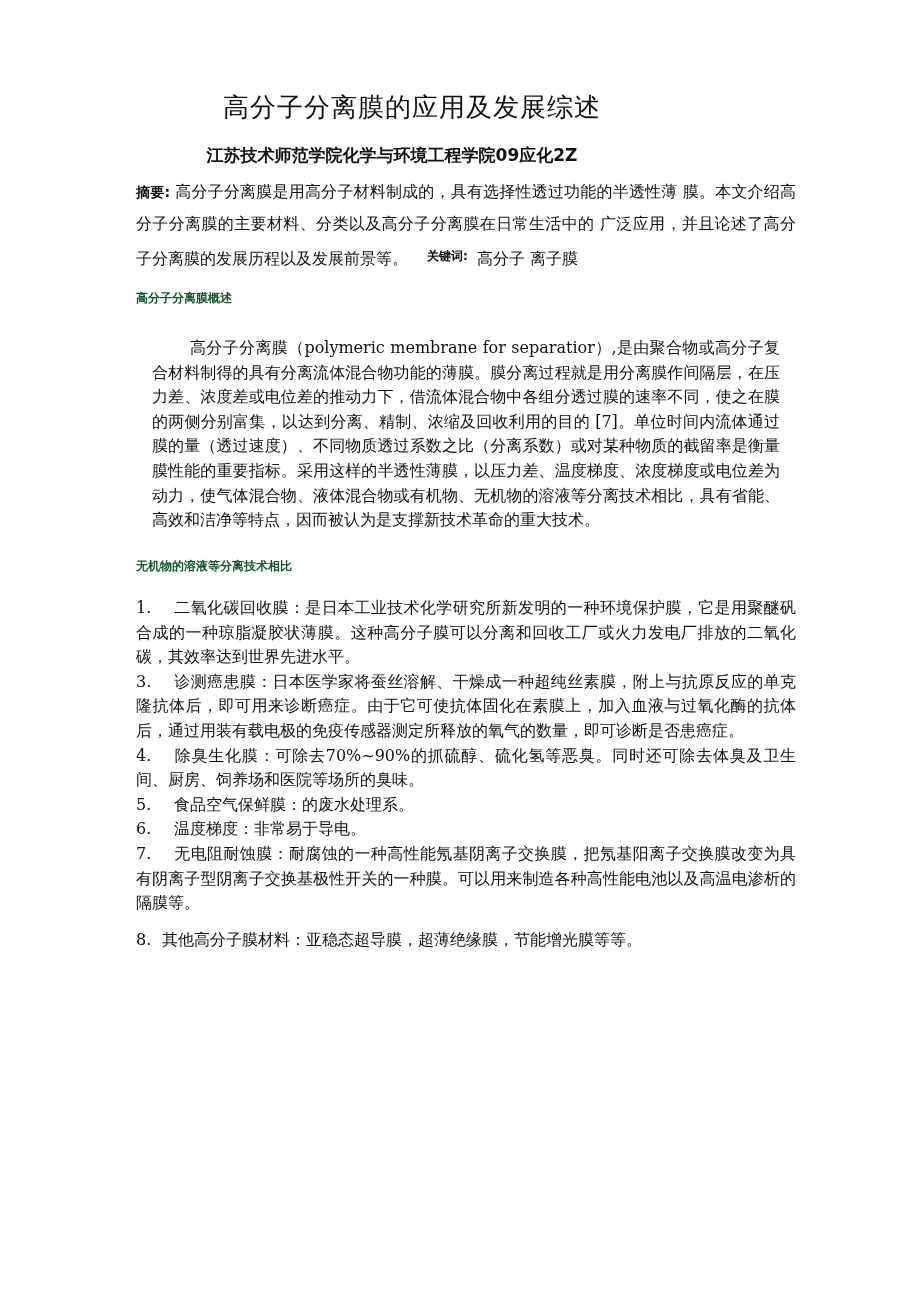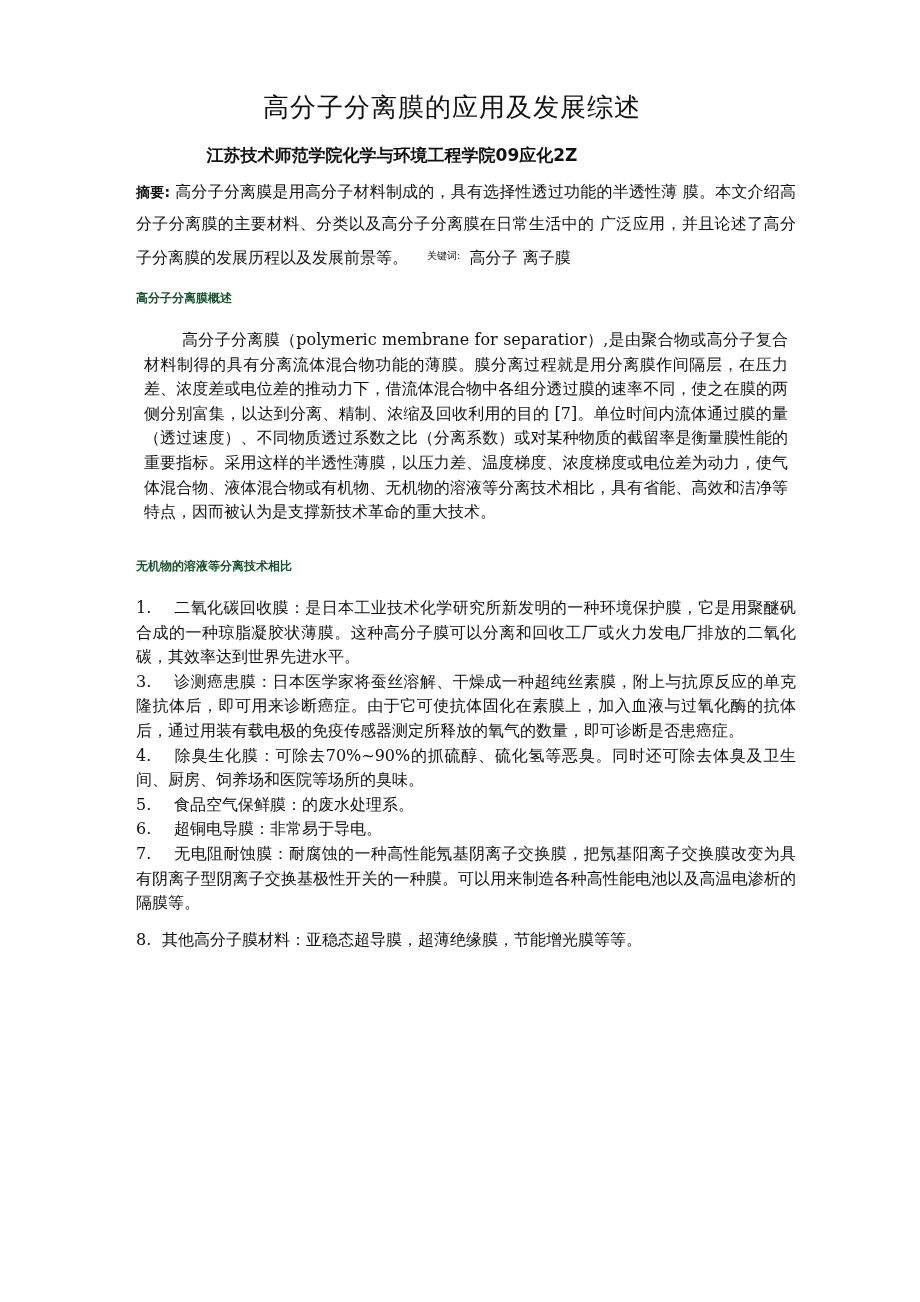--- a/index.html
+++ b/index.html
@@ -1,43 +1,43 @@
 <!DOCTYPE html>
 <html><head>
 <meta charset="utf-8">
 <style>
   html, body { margin: 0; padding: 0; background: #ffffff; }
   body { width: 920px; height: 1302px; position: relative; overflow: hidden; color: #111; }
   .page { position: absolute; left: 0; top: 0; width: 920px; height: 1302px; background: #fff; }
   .title {
     position: absolute; left: 0; width: 824px; top: 90px; text-align: center;
-    font-family: "DejaVu Sans", sans-serif; font-size: 26px; letter-spacing: 1px; color: #111; padding-left: 40px;
+    font-family: "DejaVu Sans", sans-serif; font-size: 26px; letter-spacing: 1px; color: #111;
   }
   .subtitle {
     position: absolute; left: 0; width: 784px; top: 144px; text-align: center;
     font-family: "DejaVu Sans", sans-serif; font-size: 17px; font-weight: bold; color: #111;
   }
   .abstract {
     position: absolute; left: 136px; width: 660px; top: 176px;
     font-family: "DejaVu Serif", serif; font-size: 16px; line-height: 32px; color: #111;
     text-align: justify;
   }
   .abstract .label { font-family: "DejaVu Sans", sans-serif; font-weight: bold; font-size: 14px; }
-  .abstract .kw-label { font-family: "DejaVu Sans", sans-serif; font-size: 10px; font-weight: normal; vertical-align: 4px; margin-left: 14px; margin-top: 33px; }
+  .abstract .kw-label { font-family: "DejaVu Sans", sans-serif; font-size: 12px; font-weight: bold; vertical-align: 4px; margin-left: 14px; margin-top: 33px; }
   .abstract .kw { margin-left: 4px; }
   .h2 {
     position: absolute; left: 136px;
     font-family: "DejaVu Sans", sans-serif; font-weight: bold; font-size: 12px; color: #14532d;
   }
   .body-text {
     position: absolute; left: 136px; width: 660px;
     font-family: "DejaVu Serif", serif; font-size: 16px; line-height: 24.6px; color: #111;
     text-align: justify;
   }
-  .para { text-indent: 38px; margin: 8px; }
+  .para { text-indent: 38px; margin: 16px; }
   .list-item { margin: 0; }
   .list-item .num { display: inline-block; width: 38px; }
   .gap { height: 12px; }
 </style>
 </head>
 <body>
 
 <div class="page">
 
   <div class="title">高分子分离膜的应用及发展综述</div>
@@ -54,19 +54,19 @@
   <div class="body-text" style="top:320px;">
     <p class="para">高分子分离膜（polymeric membrane for separatior）,是由聚合物或高分子复合材料制得的具有分离流体混合物功能的薄膜。膜分离过程就是用分离膜作间隔层，在压力差、浓度差或电位差的推动力下，借流体混合物中各组分透过膜的速率不同，使之在膜的两侧分别富集，以达到分离、精制、浓缩及回收利用的目的 [7]。单位时间内流体通过膜的量（透过速度）、不同物质透过系数之比（分离系数）或对某种物质的截留率是衡量膜性能的重要指标。采用这样的半透性薄膜，以压力差、温度梯度、浓度梯度或电位差为动力，使气体混合物、液体混合物或有机物、无机物的溶液等分离技术相比，具有省能、高效和洁净等特点，因而被认为是支撑新技术革命的重大技术。</p>
   </div>
 
   <div class="h2" style="top:558px;">无机物的溶液等分离技术相比</div>
   <div class="body-text" style="top:596px;">
     <p class="list-item"><span class="num">1.</span><span>二氧化碳回收膜：是日本工业技术化学研究所新发明的一种环境保护膜，它是用聚醚矾合成的一种琼脂凝胶状薄膜。这种高分子膜可以分离和回收工厂或火力发电厂排放的二氧化碳，其效率达到世界先进水平。</span></p>
     <p class="list-item"><span class="num">3.</span><span>诊测癌患膜：日本医学家将蚕丝溶解、干燥成一种超纯丝素膜，附上与抗原反应的单克隆抗体后，即可用来诊断癌症。由于它可使抗体固化在素膜上，加入血液与过氧化酶的抗体后，通过用装有载电极的免疫传感器测定所释放的氧气的数量，即可诊断是否患癌症。</span></p>
     <p class="list-item"><span class="num">4.</span><span>除臭生化膜：可除去70%~90%的抓硫醇、硫化氢等恶臭。同时还可除去体臭及卫生间、厨房、饲养场和医院等场所的臭味。</span></p>
     <p class="list-item"><span class="num">5.</span><span>食品空气保鲜膜：的废水处理系。</span></p>
-    <p class="list-item"><span class="num">6.</span><span>超铜电导膜：非常易于导电。</span></p>
+    <p class="list-item"><span class="num">6.</span><span>温度梯度：非常易于导电。</span></p>
     <p class="list-item"><span class="num">7.</span><span>无电阻耐蚀膜：耐腐蚀的一种高性能氖基阴离子交换膜，把氖基阳离子交换膜改变为具有阴离子型阴离子交换基极性开关的一种膜。可以用来制造各种高性能电池以及高温电渗析的隔膜等。</span></p>
     <div class="gap"></div>
     <p class="list-item"><span class="num" style="width:26px;">8.</span><span>其他高分子膜材料：亚稳态超导膜，超薄绝缘膜，节能增光膜等等。</span></p>
   </div>
 
 </div>
 
 </body></html>

